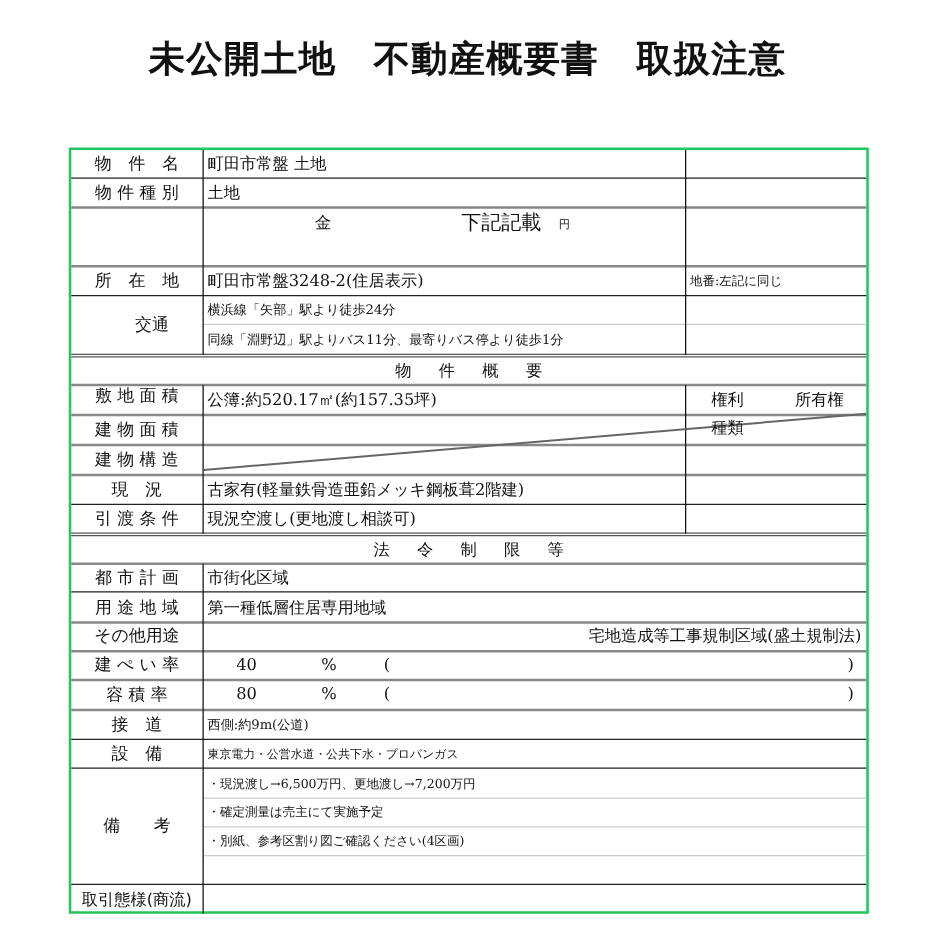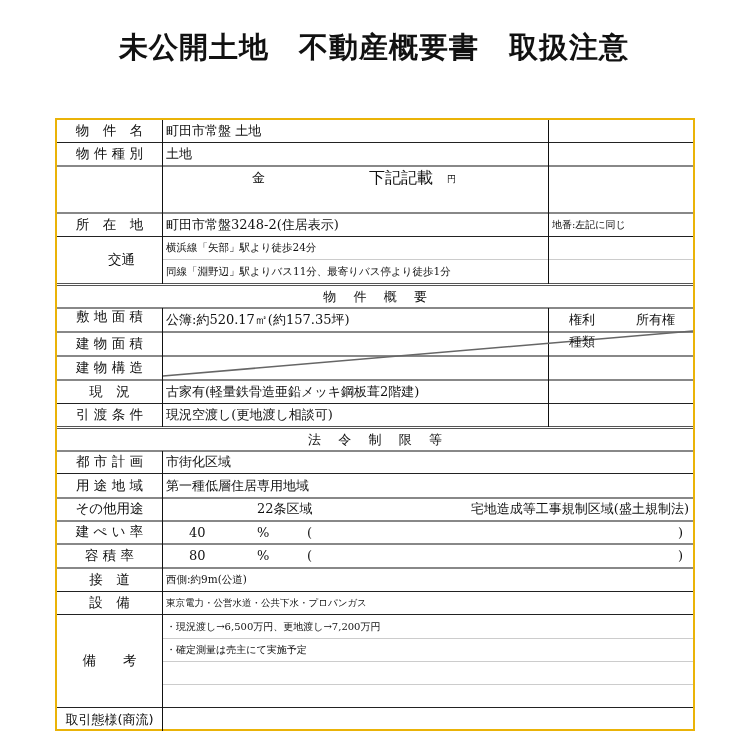--- a/index.html
+++ b/index.html
@@ -2,33 +2,33 @@
 <html><head>
 <meta charset="utf-8">
 <style>
   html, body { margin:0; padding:0; background:#fff; }
   body { width:748px; height:745px; position:relative; overflow:hidden;
          font-family:"DejaVu Serif","Liberation Serif",serif; color:#111; }
   .title { position:absolute; left:0; top:28px; width:748px; text-align:center;
            font-family:"DejaVu Sans","Liberation Sans",sans-serif; font-weight:bold;
            font-size:29px; letter-spacing:1px; white-space:pre; }
   .tbl { position:absolute; left:55px; top:118px; width:640px; height:613px;
-         border:2px solid #eab308; box-sizing:border-box; }
+         border:2px solid #22c55e; box-sizing:border-box; }
   .hl { position:absolute; left:0; height:0; border-top:1px solid #222; }
   .hl.g { border-top:2px solid #888; }
   .hl.d { border-top:3px double #555; }
   .hl.lt { border-top:1px solid #ccc; }
   .vl { position:absolute; width:0; border-left:1px solid #111; }
   .cell { position:absolute; display:flex; align-items:center; box-sizing:border-box;
           white-space:nowrap; overflow:hidden; }
   .lbl { justify-content:center; font-family:"DejaVu Sans","Liberation Sans",sans-serif;
          font-size:13.5px; letter-spacing:0; }
   .val { padding-left:3px; font-size:13px; }
   .sm { font-size:10.5px; }
-  .sec { justify-content:center; font-family:Liberation Serif, serif;
+  .sec { justify-content:center; font-family:Liberation Mono, monospace;
          font-size:13px; word-spacing:14px; }
   svg.diag { position:absolute; left:0; top:0; pointer-events:none; }
 </style>
 </head>
 <body>
 
 <div class="title">未公開土地　不動産概要書　取扱注意</div>
 
 <div class="tbl">
 
@@ -107,21 +107,20 @@
 
   <div class="cell sec" style="left:0;top:309px;width:636px;height:21px">法 令 制 限 等</div>
 
   <div class="cell lbl" style="left:0;top:331px;width:105px;height:22px">都 市 計 画</div>
   <div class="cell val" style="left:106px;top:331px;width:530px;height:22px">市街化区域</div>
 
   <div class="cell lbl" style="left:0;top:354px;width:105px;height:23px">用 途 地 域</div>
   <div class="cell val" style="left:106px;top:354px;width:530px;height:23px">第一種低層住居専用地域</div>
 
   <div class="cell lbl" style="left:0;top:378px;width:105px;height:22px">その他用途</div>
-  <div class="cell" style="left:200px;top:378px;width:120px;height:22px;font-size:13px">22条区域</div>
   <div class="cell" style="left:380px;top:378px;width:254px;height:22px;font-size:13px;justify-content:flex-end;padding-right:2px">宅地造成等工事規制区域(盛土規制法)</div>
 
   <div class="cell lbl" style="left:0;top:401px;width:105px;height:22px">建 ぺ い 率</div>
   <div class="cell" style="left:132px;top:401px;width:30px;height:22px;font-size:13px">40</div>
   <div class="cell" style="left:200px;top:401px;width:20px;height:22px;font-size:13px">%</div>
   <div class="cell" style="left:250px;top:401px;width:15px;height:22px;font-size:13px">(</div>
   <div class="cell" style="left:621px;top:401px;width:12px;height:22px;font-size:13px">)</div>
 
   <div class="cell lbl" style="left:0;top:424px;width:105px;height:23px">容 積 率</div>
   <div class="cell" style="left:132px;top:424px;width:30px;height:23px;font-size:13px">80</div>
@@ -131,16 +130,17 @@
 
   <div class="cell lbl" style="left:0;top:448px;width:105px;height:23px">接　道</div>
   <div class="cell val sm" style="left:106px;top:448px;width:530px;height:23px">西側:約9m(公道)</div>
 
   <div class="cell lbl" style="left:0;top:472px;width:105px;height:22px">設　備</div>
   <div class="cell lbl" style="left:0;top:495px;width:105px;height:92px">備　　考</div>
 
   <div class="cell val" style="left:106px;top:472px;width:530px;height:22px;font-size:9.5px">東京電力・公営水道・公共下水・プロパンガス</div>
   <div class="cell val sm" style="left:106px;top:495px;width:530px;height:23px;font-size:10px">・現況渡し→6,500万円、更地渡し→7,200万円</div>
   <div class="cell val sm" style="left:106px;top:519px;width:530px;height:22px;font-size:10px">・確定測量は売主にて実施予定</div>
+  <div class="cell val sm" style="left:106px;top:542px;width:530px;height:22px;font-size:10px">・別紙、参考区割り図ご確認ください(4区画)</div>
   <div class="cell val sm" style="left:106px;top:565px;width:530px;height:22px;font-size:10px"></div>
 
   <div class="cell lbl" style="left:0;top:588px;width:105px;height:23px;font-size:13px">取引態様(商流)</div>
 </div>
 
 </body></html>

